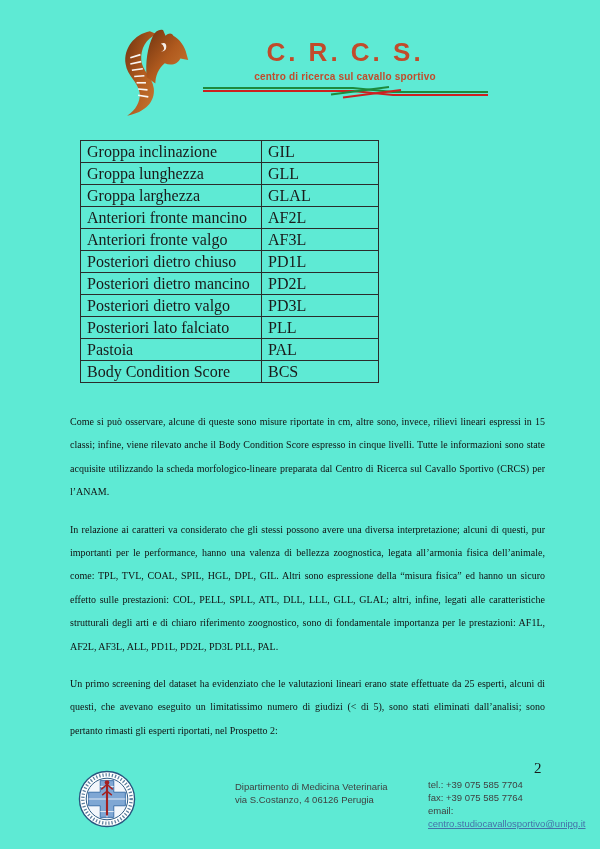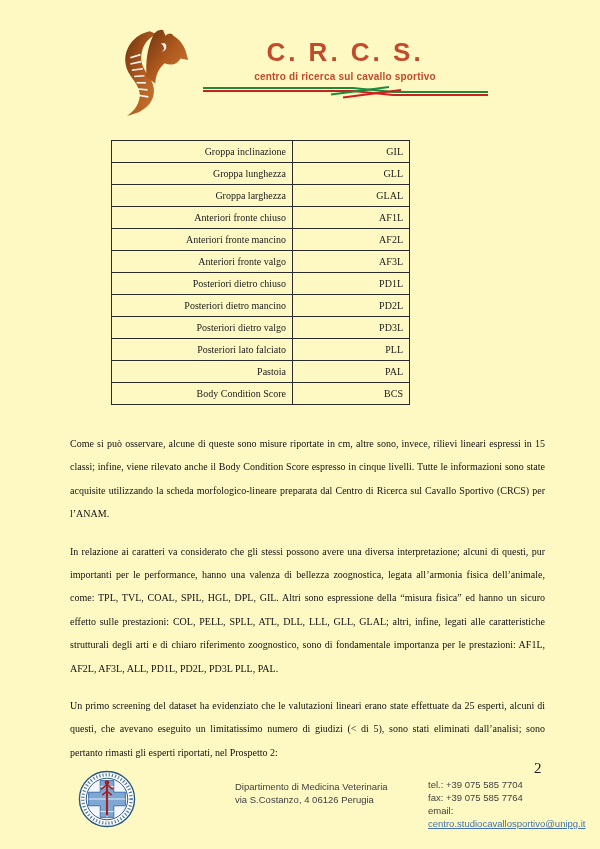--- a/index.html
+++ b/index.html
@@ -1,19 +1,19 @@
 <!DOCTYPE html>
 <html><head>
 <meta charset="utf-8">
 <style>
   html,body { margin:0; padding:0; background:#ffffff; }
   .page {
     position:relative;
     width:600px; height:849px;
-    background:#fef9c3;
+    background:#5eead4;
     overflow:hidden;
     font-family:"Liberation Serif", serif;
     color:#1a1a1a;
   }
 
   
   .header {
     padding-top:28px;
     display:flex;
     justify-content:center;
@@ -37,24 +37,23 @@
     font-size:10px;
     color:#c14b2b;
     letter-spacing:0.2px;
     margin-top:4px;
     line-height:1.1;
   }
   .tricolor { margin-top:3px; }
 
   
   .lin-table {
-    margin:16px 0 0 111px;
+    margin:16px 0 0 80px;
     border-collapse:collapse;
-    font-size:10px;
-    text-align:right;
+    font-size:16px;
   }
   .lin-table td {
     border:1px solid #2b2b2b;
     height:15px;
     padding:2.5px 6px;
     line-height:16px;
     vertical-align:middle;
   }
   .col-label { width:168px; }
   .col-code  { width:104px; }
@@ -138,24 +137,20 @@
           <td class="col-label">Groppa inclinazione</td>
           <td class="col-code">GIL</td>
         </tr>
       <tr>
           <td class="col-label">Groppa lunghezza</td>
           <td class="col-code">GLL</td>
         </tr>
       <tr>
           <td class="col-label">Groppa larghezza</td>
           <td class="col-code">GLAL</td>
-        </tr>
-      <tr>
-          <td class="col-label">Anteriori fronte chiuso</td>
-          <td class="col-code">AF1L</td>
         </tr>
       <tr>
           <td class="col-label">Anteriori fronte mancino</td>
           <td class="col-code">AF2L</td>
         </tr>
       <tr>
           <td class="col-label">Anteriori fronte valgo</td>
           <td class="col-code">AF3L</td>
         </tr>
       <tr>

